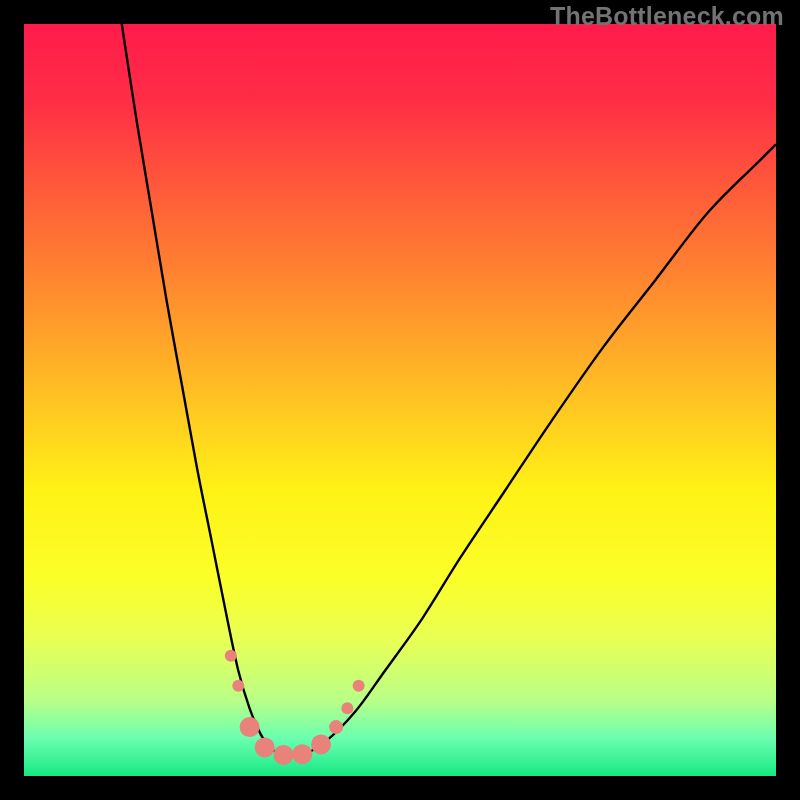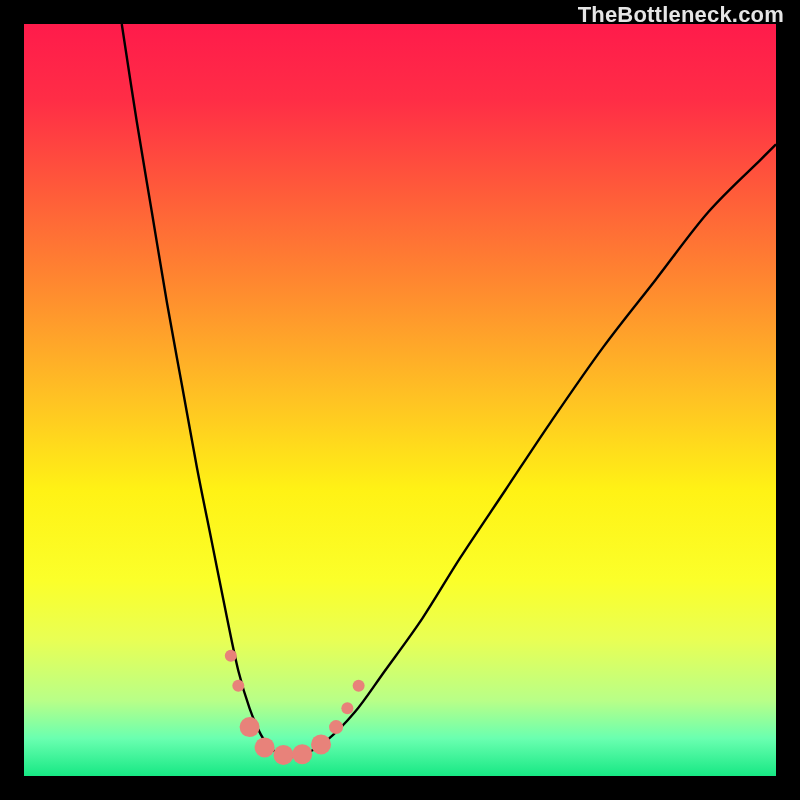--- a/index.html
+++ b/index.html
@@ -20,23 +20,23 @@
     position: absolute;
     left: 24px;
     top: 24px;
     width: 752px;
     height: 752px;
   }
   .watermark {
     position: absolute;
     top: 2px;
     right: 16px;
-    font-size: 22px;
+    font-size: 25px;
     font-weight: 600;
-    color: #e5e5e5;
+    color: #737373;
     letter-spacing: 0.2px;
     user-select: none;
   }
   svg { display: block; }
 </style>
 </head>
 <body>
 
 <div class="frame">
   <div class="plot-area">

